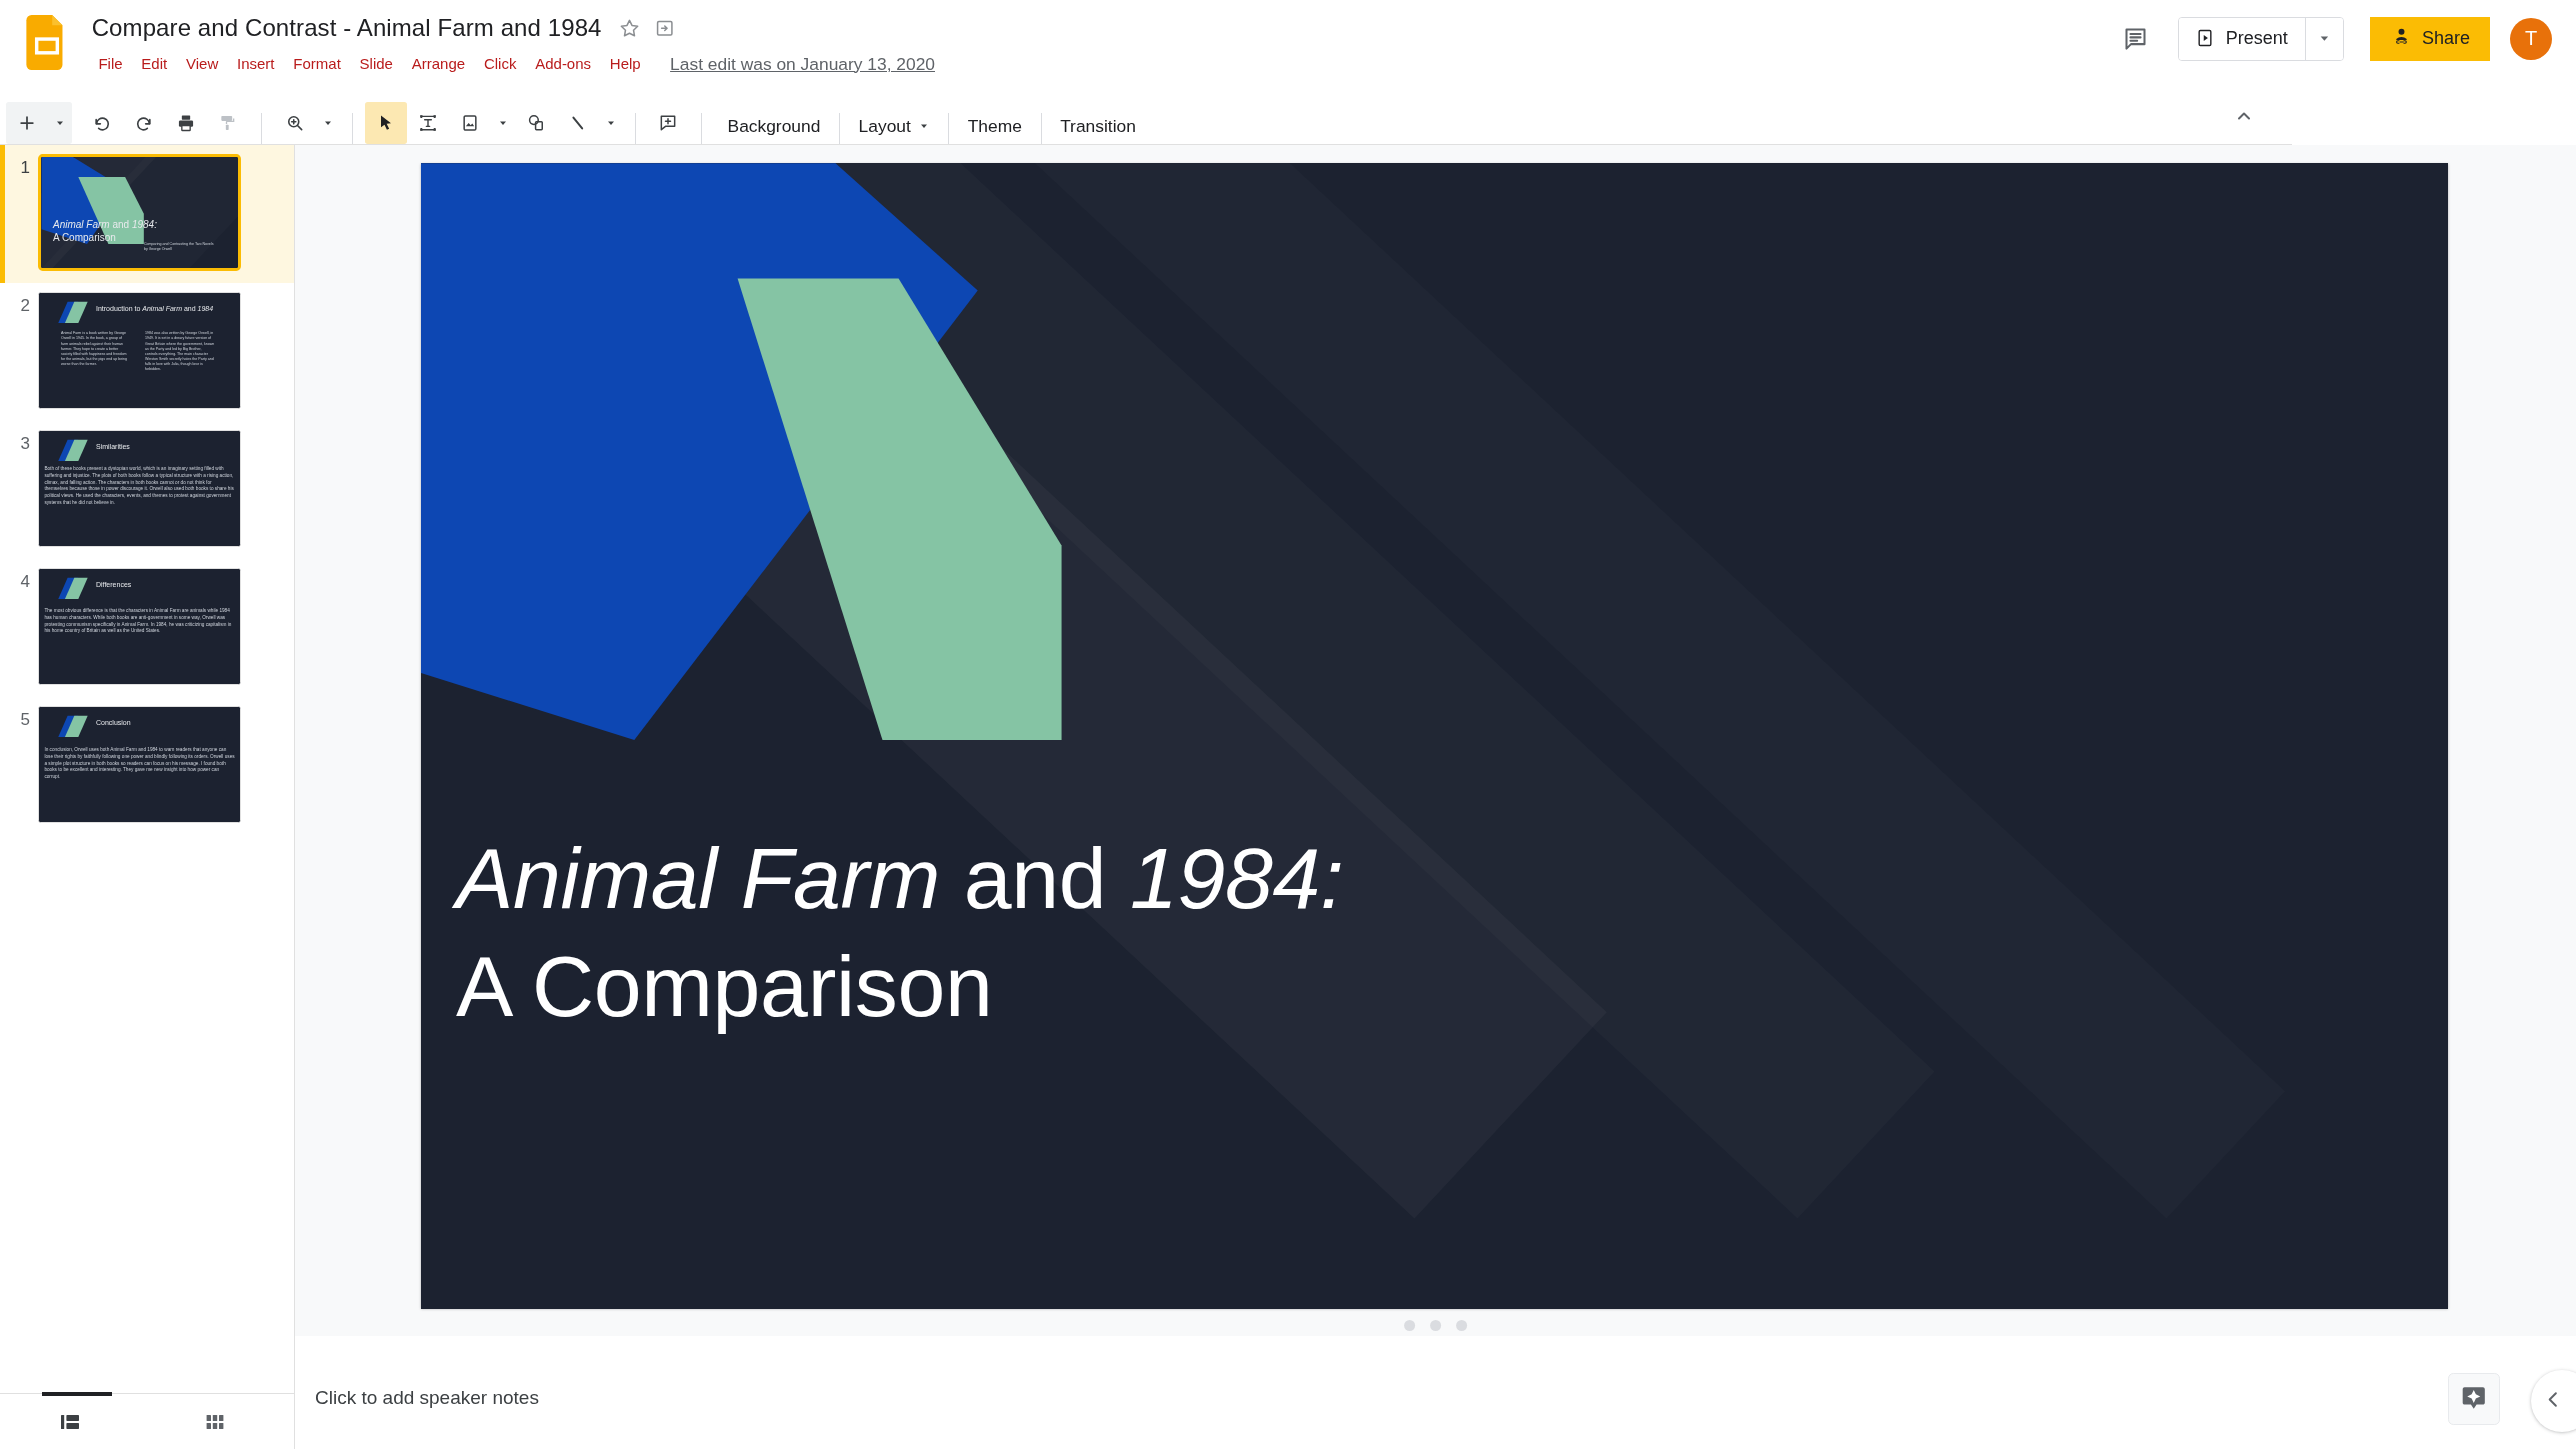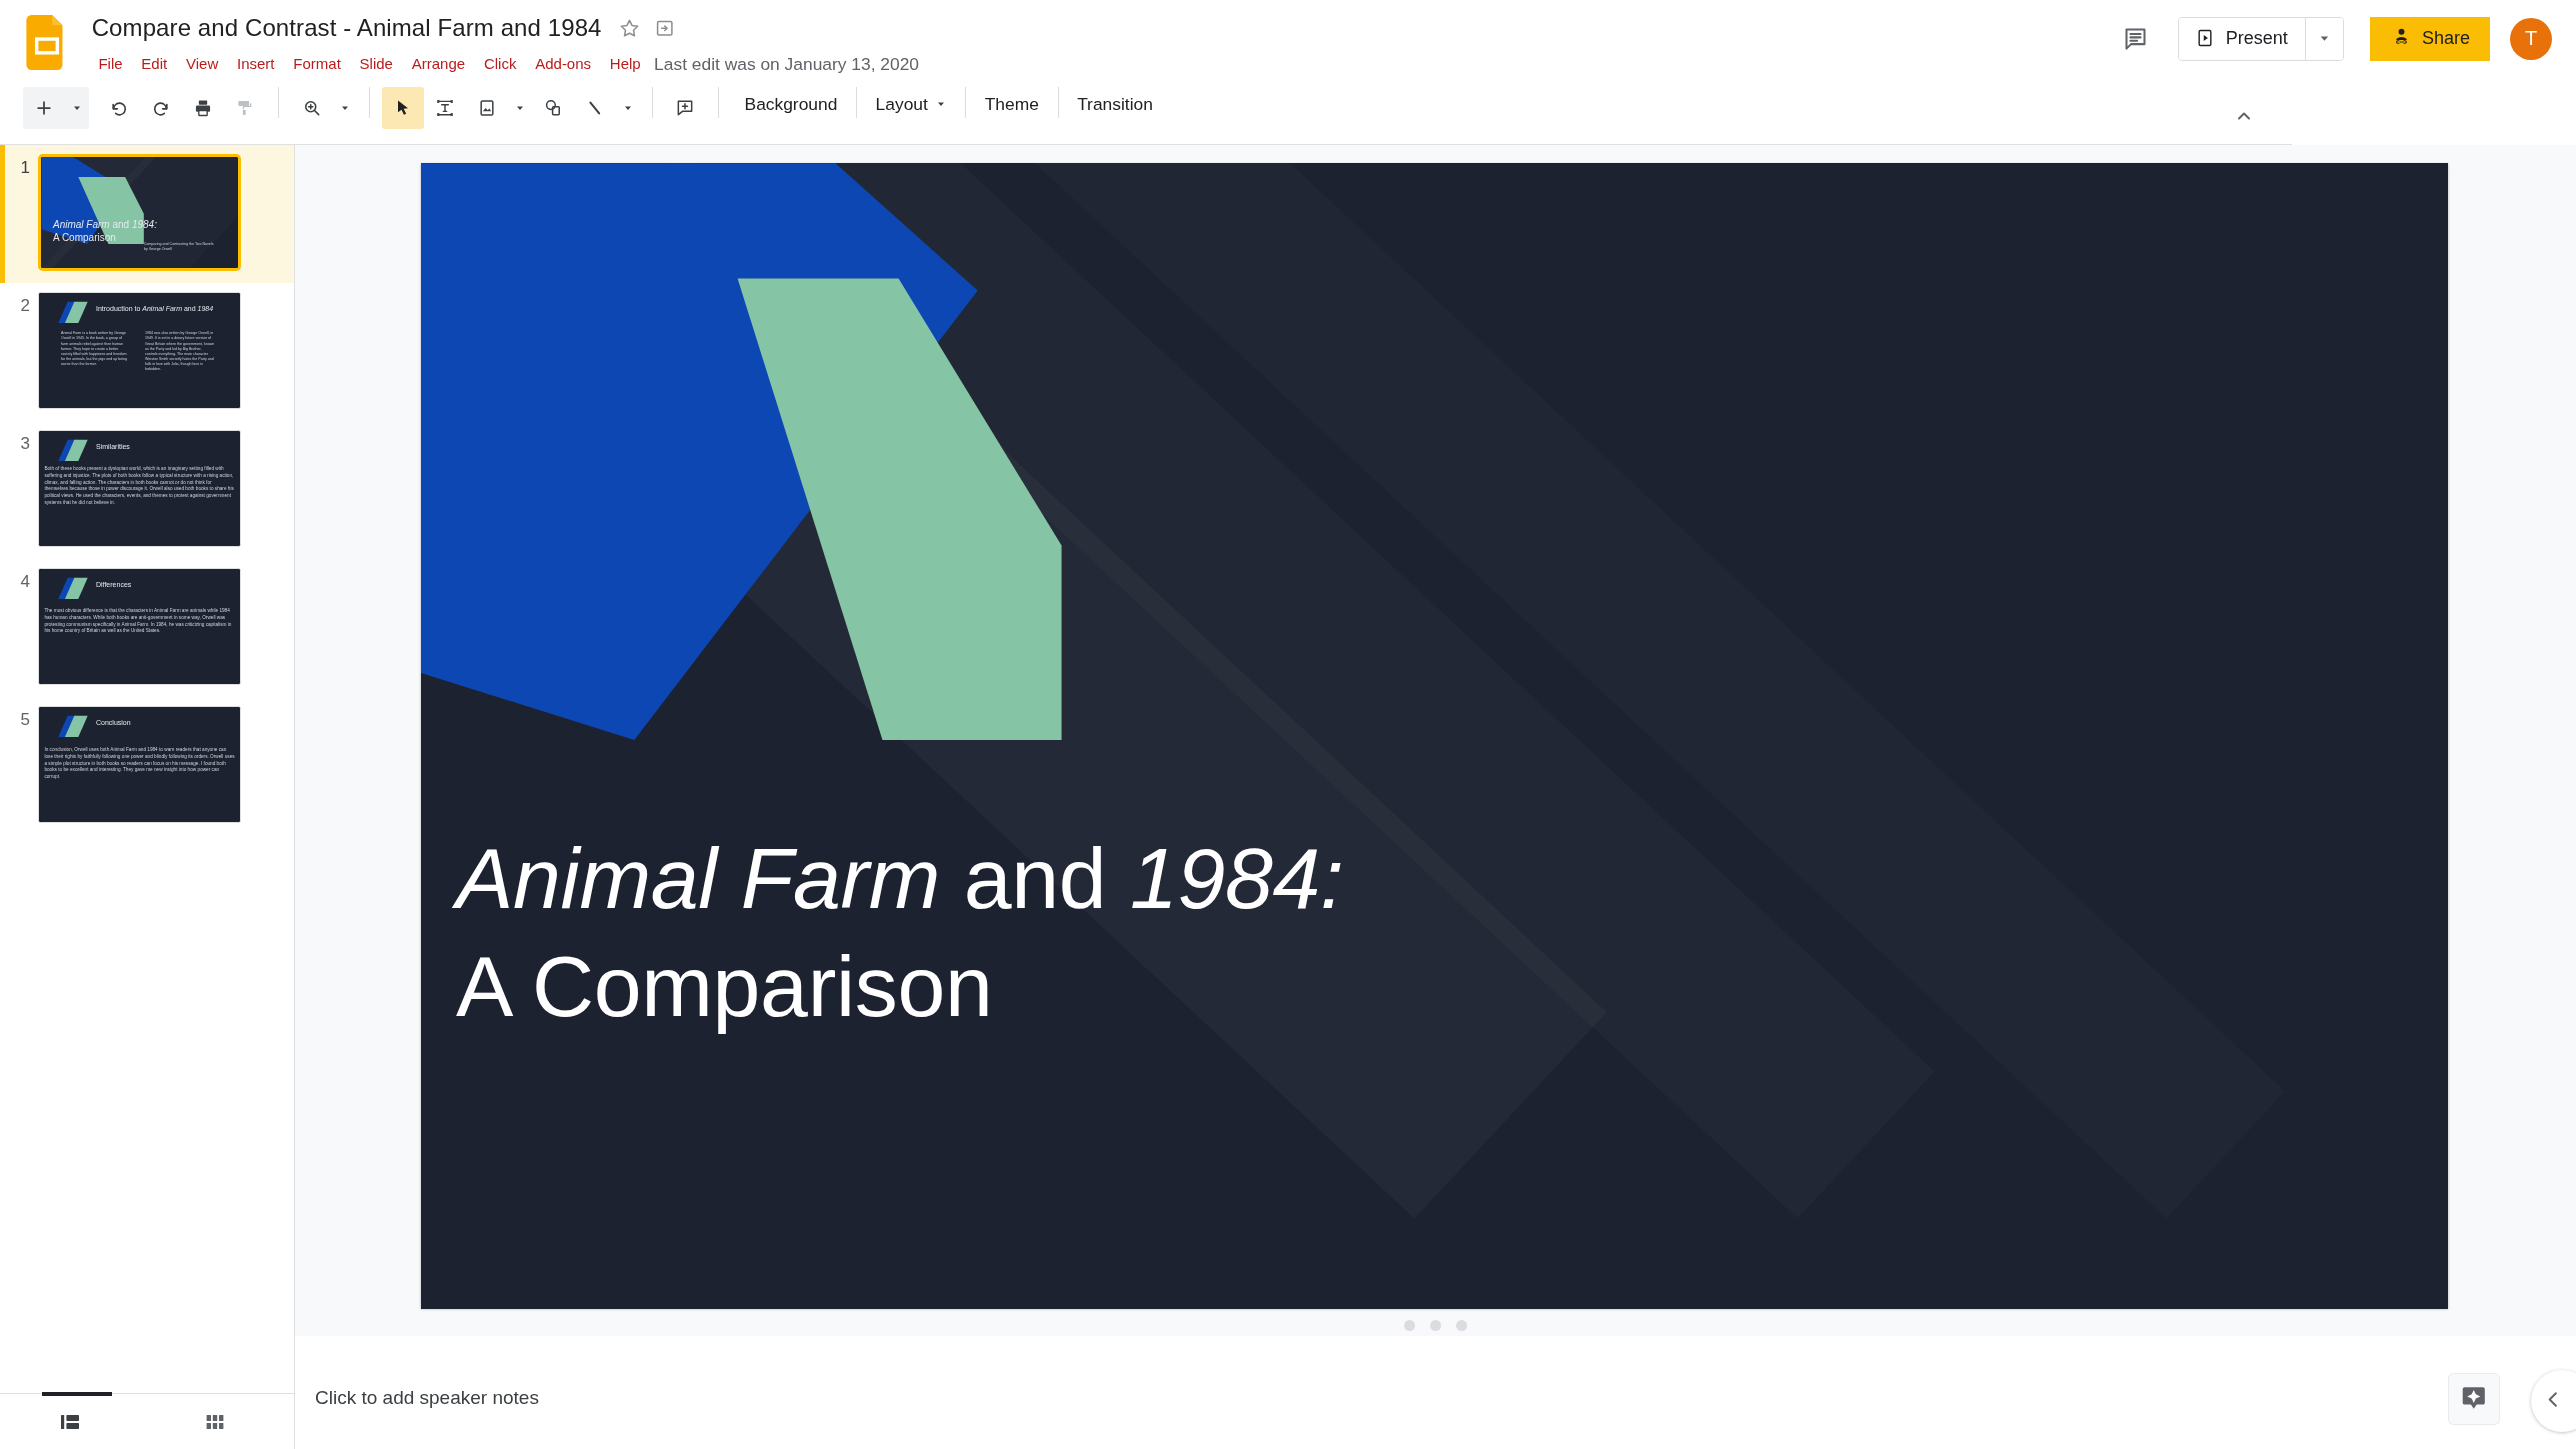--- a/index.html
+++ b/index.html
@@ -32,22 +32,22 @@
 
   .menubar {
     position: absolute; left: 89px; top: 50px; height: 27px;
     display: flex; align-items: center; gap: 0px;
   }
   .menu-item {
     font-size: 15px; color: #b91c1c; padding: 2.7px 9.4px; border-radius: 2.7px;
     cursor: pointer; white-space: nowrap;
   }
   .last-edit {
-    font-size: 17.4px; color: #5f6368; 
-    margin-left: 4px; cursor: pointer; white-space: nowrap; padding-top: 1.3px;
+    font-size: 17.4px; color: #5f6368; text-decoration: underline;
+    margin-left: 20px; cursor: pointer; white-space: nowrap; padding-top: 1.3px;
   }
 
   .topbar-right {
     position: absolute; right: 24px; top: 10.7px; height: 56px;
     display: flex; align-items: center; gap: 0;
   }
   .comment-btn {
     width: 39px; height: 39px; display: flex; align-items: center; justify-content: center;
     border-radius: 50%; cursor: pointer; margin-right: 23px;
   }
@@ -76,21 +76,21 @@
   .avatar {
     width: 42px; height: 42px; border-radius: 50%; background: #e8710a;
     color: #fff; font-size: 20px; display: flex; align-items: center;
     justify-content: center; cursor: pointer;
   }
 
   
   .toolbar {
     position: absolute; top: 87px; left: 0; width: 2292px; height: 58px;
     background: #ffffff; border-bottom: 0.7px solid #e0e0e0;
-    display: flex; align-items: flex-start; padding-left: 23px;
+    display: flex; align-items: flex-end; padding-left: 6px;
   }
   .tb-btn {
     width: 42px; height: 42px; display: flex; align-items: center; justify-content: center;
     border-radius: 2.7px; cursor: pointer; flex: none;
   }
   .tb-btn.active { background: #fce8b2; }
   .tb-newslide {
     background: #f1f3f4; border-radius: 2.7px; display: flex; align-items: center;
     height: 42px; flex: none;
   }

